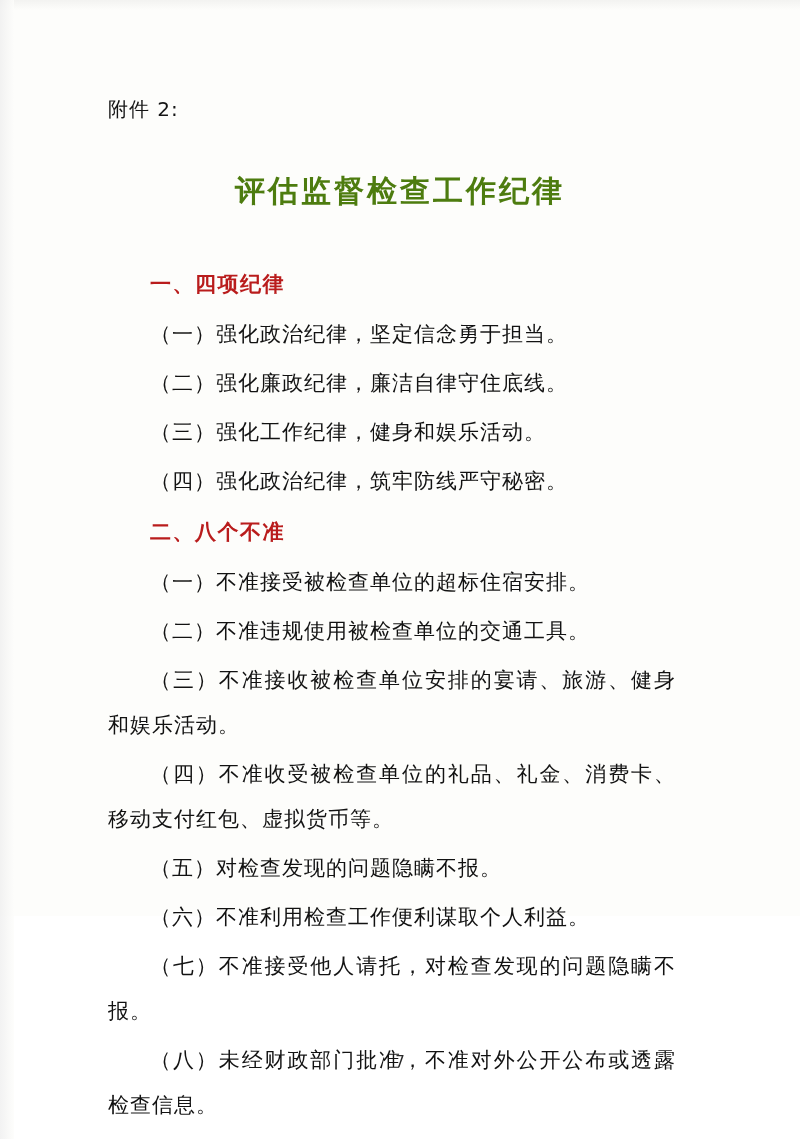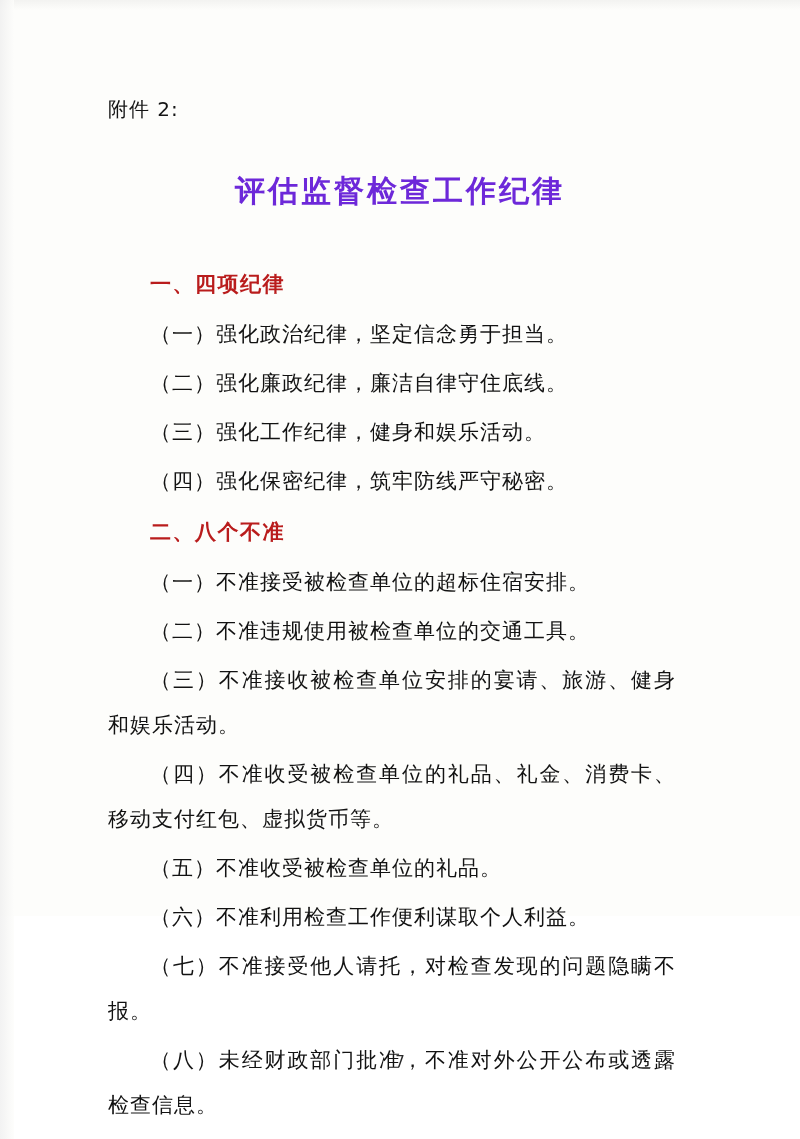--- a/index.html
+++ b/index.html
@@ -34,21 +34,21 @@
     color: #141414;
     margin: 0 0 48px 0;
     font-family: "DejaVu Sans", "Liberation Sans", sans-serif;
     font-weight: 400;
   }
   .doc-title {
     text-align: center;
     font-size: 30px;
     font-weight: bold;
     letter-spacing: 3px;
-    color: #6d28d9;
+    color: #4d7c0f;
     margin: 0 0 58px 0;
     font-family: "DejaVu Sans", "Liberation Sans", sans-serif;
   }
   .section-heading {
     font-size: 21px;
     font-weight: bold;
     letter-spacing: 1.5px;
     color: #b91c1c;
     margin: 0 0 14px 0;
     text-indent: 42px;
@@ -101,31 +101,31 @@
 
     <p class="attachment-label">附件 2:</p>
 
     <h1 class="doc-title">评估监督检查工作纪律</h1>
 
     <h2 class="section-heading">一、四项纪律</h2>
 
     <p class="para">（一）强化政治纪律，坚定信念勇于担当。</p>
     <p class="para">（二）强化廉政纪律，廉洁自律守住底线。</p>
     <p class="para">（三）强化工作纪律，健身和娱乐活动。</p>
-    <p class="para">（四）强化保密纪律，筑牢防线严守秘密。</p>
+    <p class="para">（四）强化政治纪律，筑牢防线严守秘密。</p>
 
     <div class="gap-sm"></div>
 
     <h2 class="section-heading">二、八个不准</h2>
 
     <p class="para">（一）不准接受被检查单位的超标住宿安排。</p>
     <p class="para">（二）不准违规使用被检查单位的交通工具。</p>
     <p class="para">（三）不准接收被检查单位安排的宴请、旅游、健身和娱乐活动。</p>
     <p class="para">（四）不准收受被检查单位的礼品、礼金、消费卡、移动支付红包、虚拟货币等。</p>
-    <p class="para">（五）不准收受被检查单位的礼品。</p>
+    <p class="para">（五）对检查发现的问题隐瞒不报。</p>
     <p class="para">（六）不准利用检查工作便利谋取个人利益。</p>
     <p class="para">（七）不准接受他人请托，对检查发现的问题隐瞒不报。</p>
     <p class="para">（八）未经财政部门批准，不准对外公开公布或透露检查信息。</p>
 
   </div>
 
   <div class="page-number">7</div>
 </div>
 
 </body></html>

